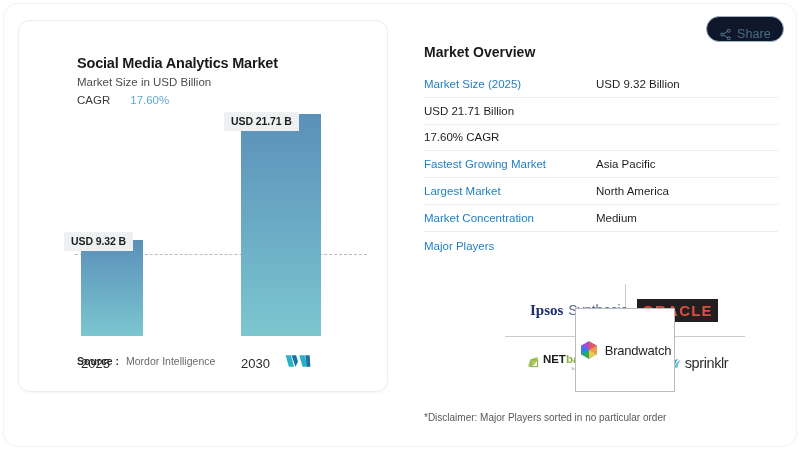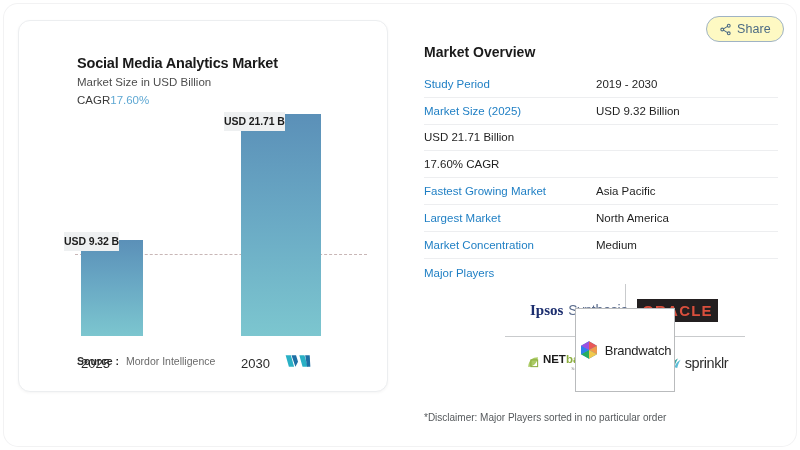--- a/index.html
+++ b/index.html
@@ -24,22 +24,22 @@
     box-shadow: 0 0 0 1px #f2f2f3;
   }
 
   
   .share-btn {
     position: absolute;
     right: 16px; top: 16px;
     width: 78px; height: 26px;
     border: 1px solid #9fb3c4;
     border-radius: 14px;
-    background: #fef9c3;
-    display: flex; align-items: center; justify-content: center;
+    background: #0f172a;
+    display: flex; align-items: flex-end; justify-content: center;
     gap: 5px;
     color: #4c6b84;
     font-size: 12px;
     cursor: pointer;
     z-index: 5;
   }
   .share-btn .lbl { font-size: 12.5px; color: #4c6b84; letter-spacing: .1px; }
   .share-icon { width: 13px; height: 13px; display:block; }
 
   
@@ -59,21 +59,21 @@
     letter-spacing: -.2px;
   }
   .chart-sub {
     position: absolute; left: 58px; top: 55px;
     font-size: 11.5px; color: #4d4d4d;
   }
   .chart-cagr {
     position: absolute; left: 58px; top: 73px;
     font-size: 11.5px; color: #3a3a3a;
   }
-  .chart-cagr .val { color: #5fa8d3; margin-left: 0; text-align: center; }
+  .chart-cagr .val { color: #5fa8d3; margin-left: 20px; text-align: center; }
 
   .plot {
     position: absolute;
     left: 0; top: 95px;
     width: 370px; height: 235px;
   }
   
   .refline {
     position: absolute;
     left: 56px; right: 22px;
@@ -86,21 +86,21 @@
     bottom: 15px;
     background: linear-gradient(180deg, #5b90b8 0%, #69a8c4 45%, #7cc6cf 100%);
   }
   .bar.b2025 { left: 62px; width: 62px; height: 96px; }
   .bar.b2030 { left: 222px; width: 80px; height: 222px; }
 
   .vlabel {
     position: absolute;
     background: #eef0f1;
     border-radius: 0;
-    padding: 3px 0 4px;
+    padding: 3px 7px 4px;
     font-size: 10.5px;
     font-weight: bold;
     color: #1d1d1d;
     white-space: nowrap;
     letter-spacing: -.1px;
   }
   .vlabel.v2025 { left: 45px; top: 116px; }
   .vlabel.v2030 { left: 205px; top: -4px; }
 
   .xlabel {
@@ -266,24 +266,20 @@
         <polygon points="10,3 17,3 20,13 16,21" fill="#1d6fa5"></polygon>
         <polygon points="22,3 30,3 35,21 27,21" fill="#2ab0c5"></polygon>
         <polygon points="31,3 38,3 39,21 34,21" fill="#1d6fa5"></polygon>
       </svg>
     </div>
   </div>
 
   <div class="overview">
     <div class="ov-title">Market Overview</div>
 
-    <div class="ov-row">
-      <span class="ov-key">Study Period</span>
-      <span class="ov-val">2019 - 2030</span>
-    </div>
     <div class="ov-row">
       <span class="ov-key">Market Size (2025)</span>
       <span class="ov-val">USD 9.32 Billion</span>
     </div>
     <div class="ov-row">
       <span class="ov-val">USD 21.71 Billion</span>
     </div>
     <div class="ov-row">
       <span class="ov-val">17.60% CAGR</span>
     </div>

